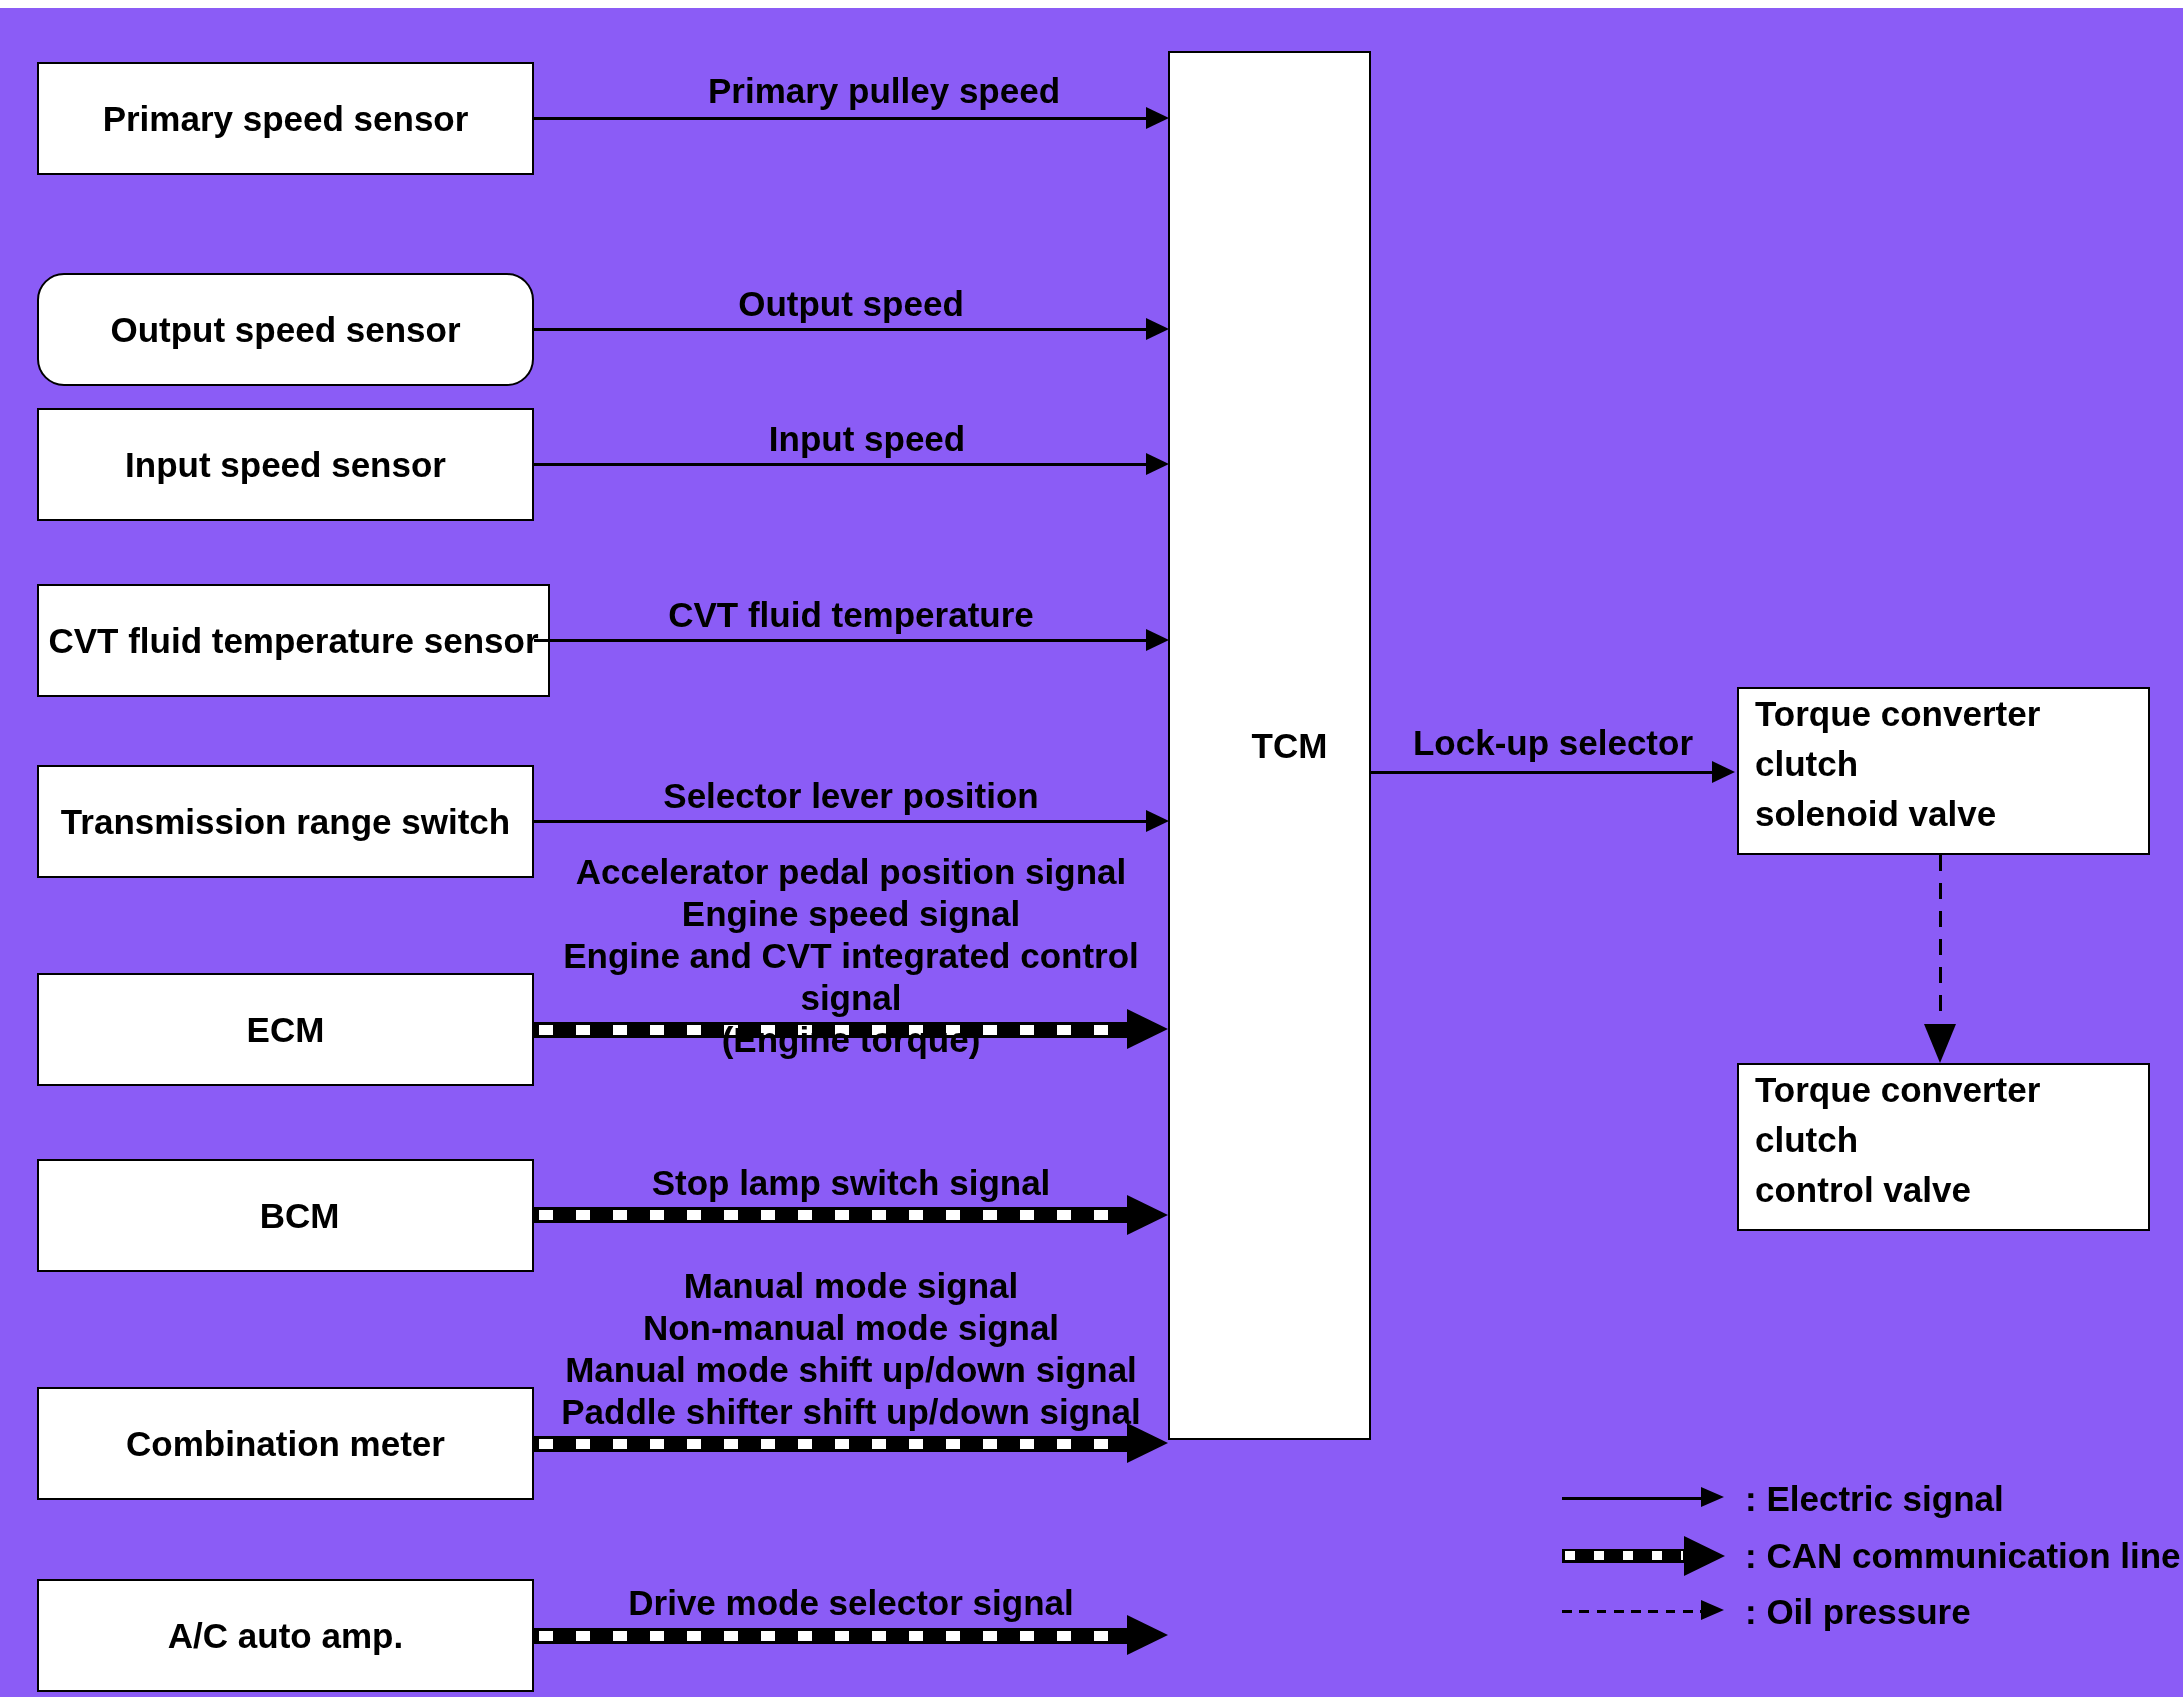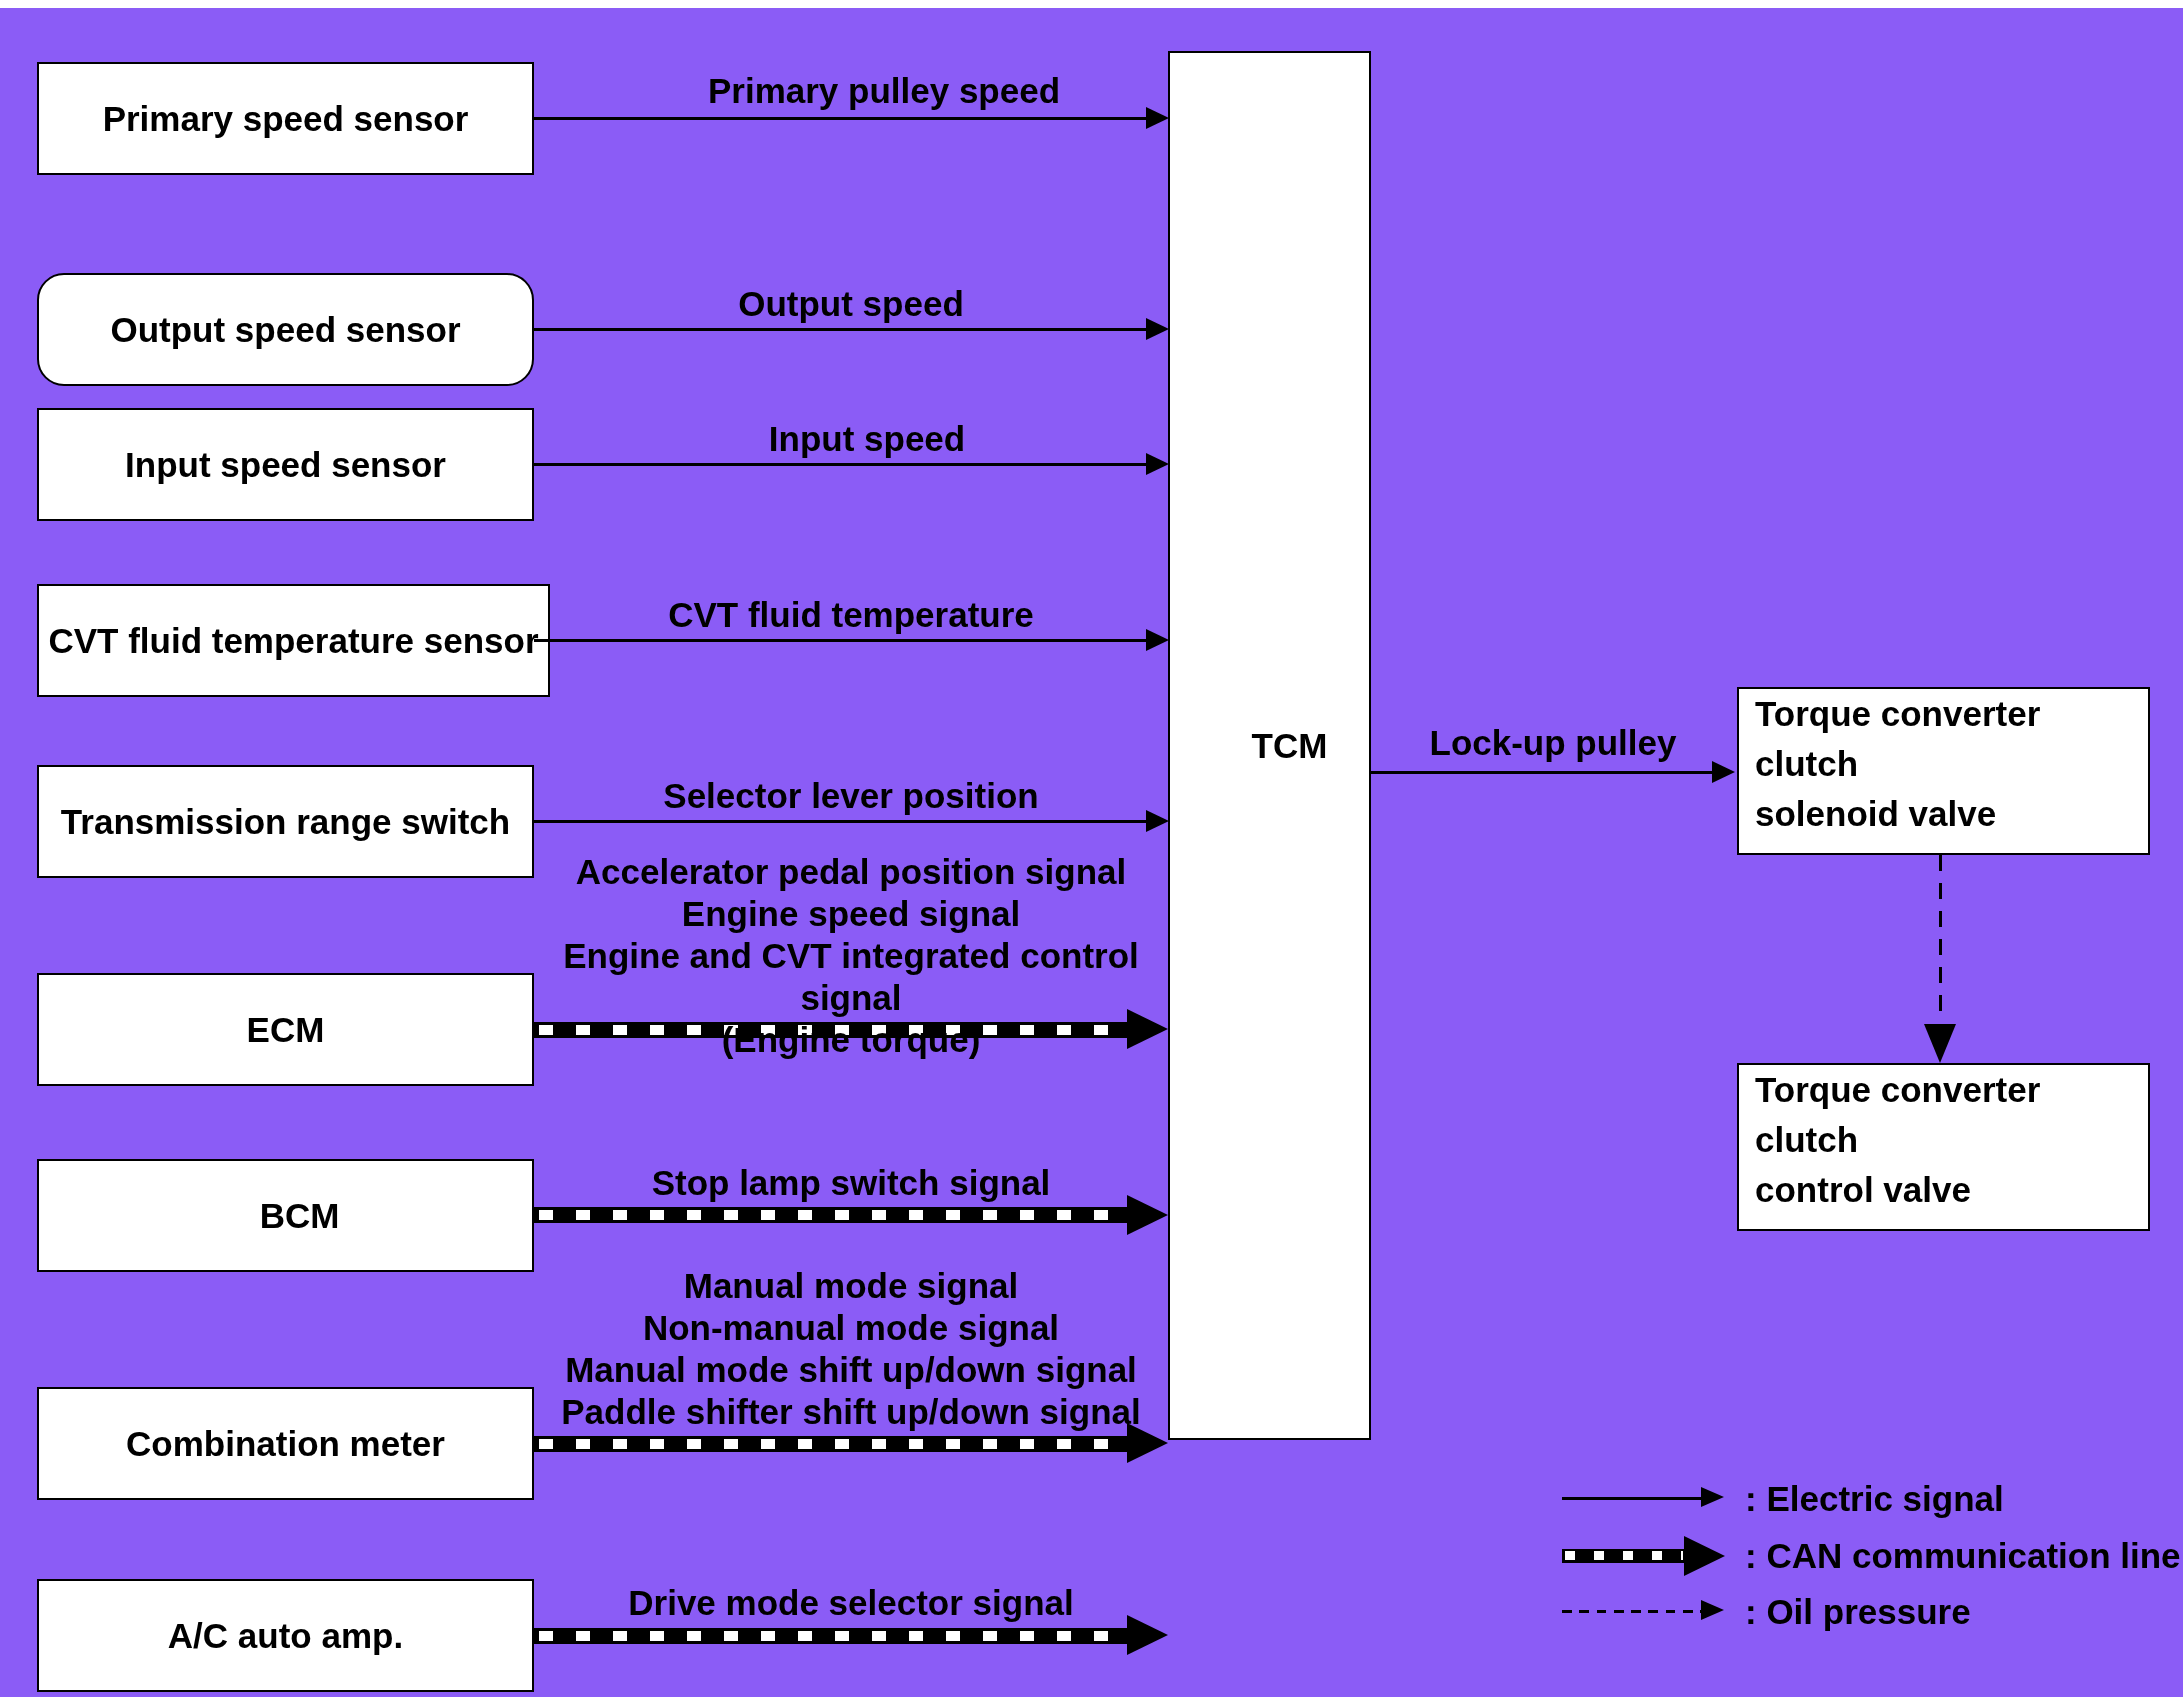--- a/index.html
+++ b/index.html
@@ -126,21 +126,21 @@
     <div>Manual mode signal</div>
     <div>Non-manual mode signal</div>
     <div>Manual mode shift up/down signal</div>
     <div>Paddle shifter shift up/down signal</div>
   </div>
   <div class="sig" style="left:534px;top:1574px;width:634px;">
       <div>Drive mode selector signal</div>
     </div>
 
   <div class="sig" style="left:1371px;top:714px;width:364px;">
-      <div>Lock-up pulley</div>
+      <div>Lock-up selector</div>
     </div>
   <div class="eline" style="left:1371px;top:763px;width:341px;"></div>
   <div class="ehead" style="left:1712px;top:753px;"></div>
 
   <div class="box left-align" style="left:1737px;top:679px;width:413px;height:168px;">
     <span>Torque converter clutch</span>
     <span>solenoid valve</span>
   </div>
 
   <div class="vdash" style="left:1939px;top:847px;height:168px;"></div>

